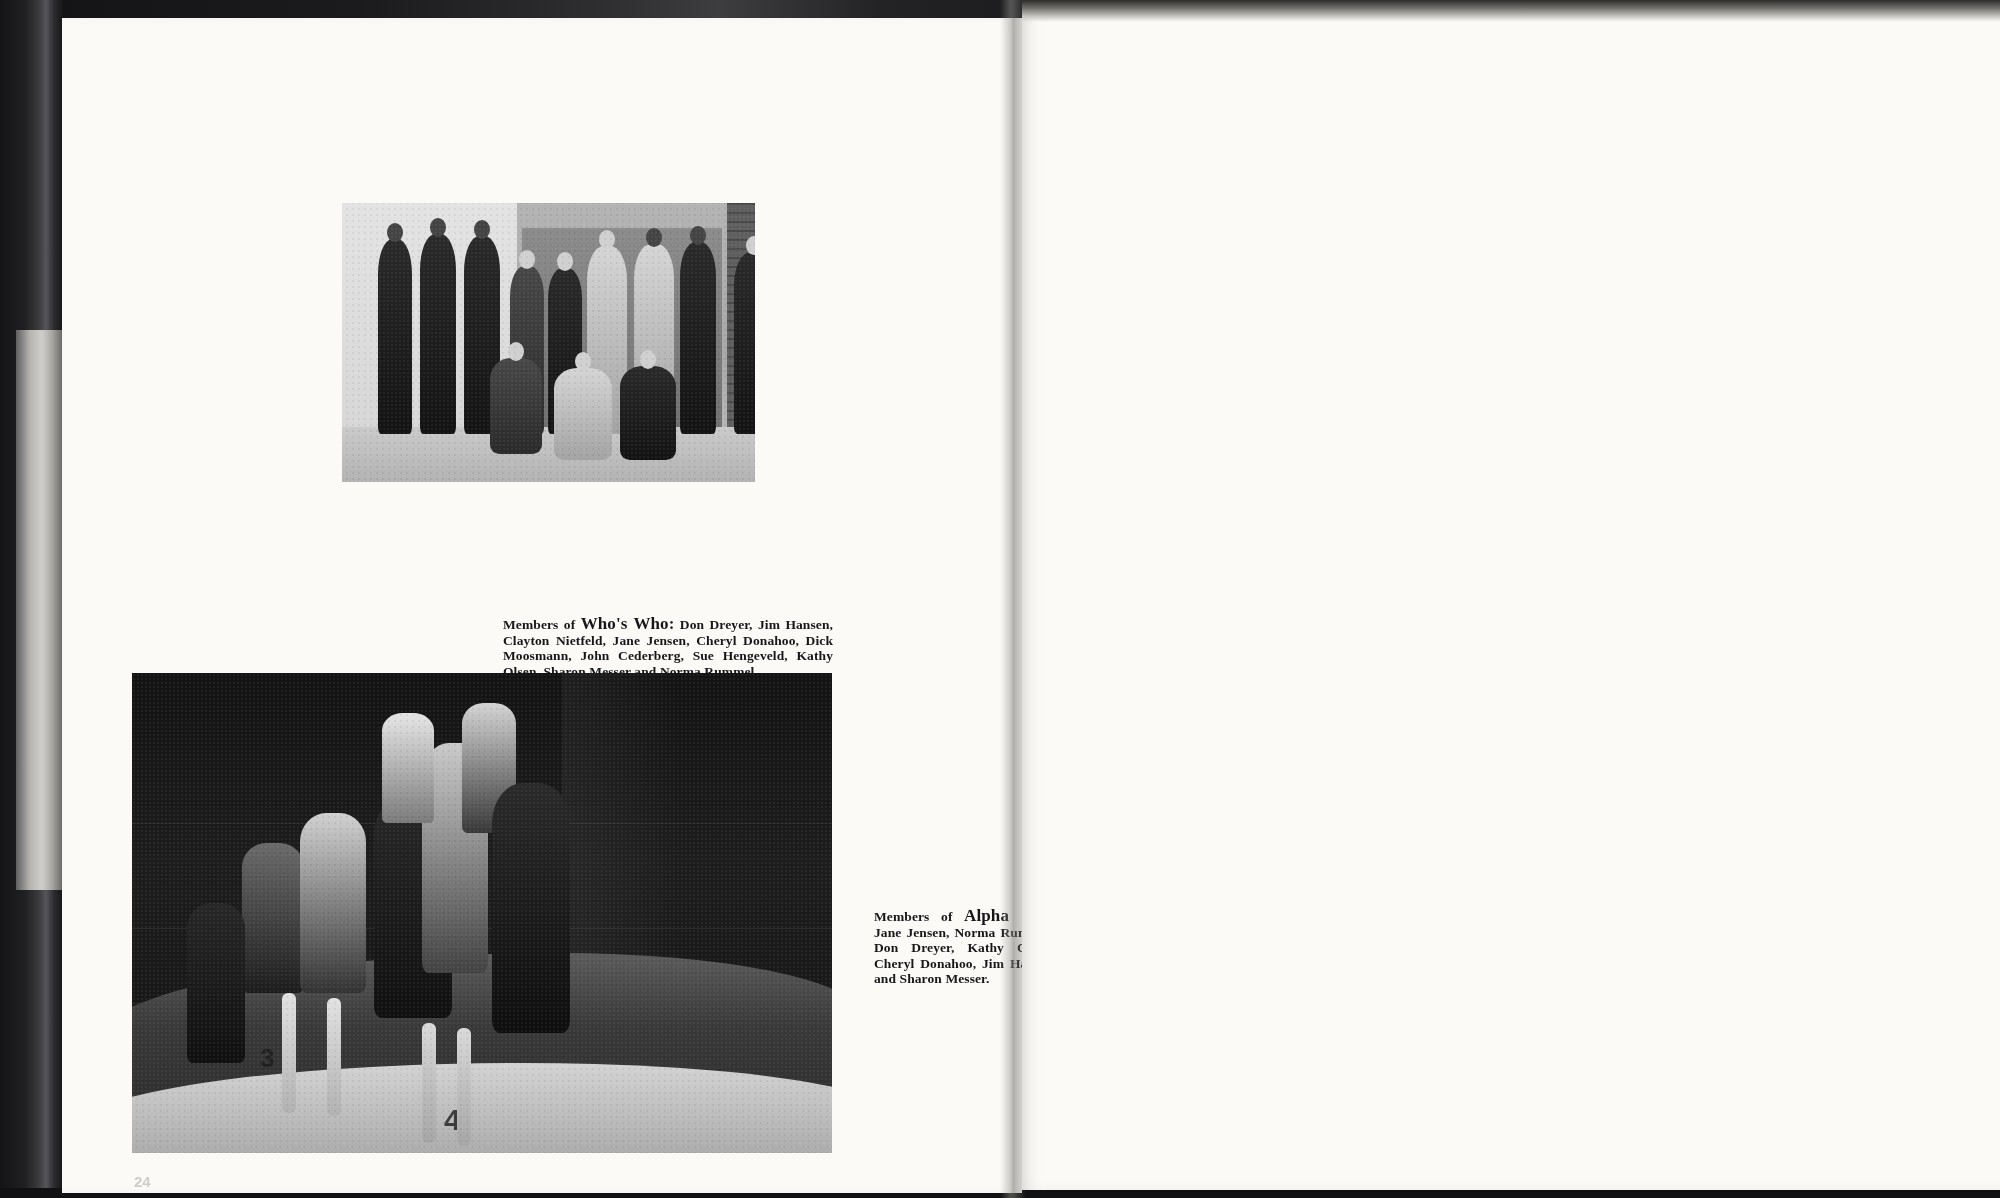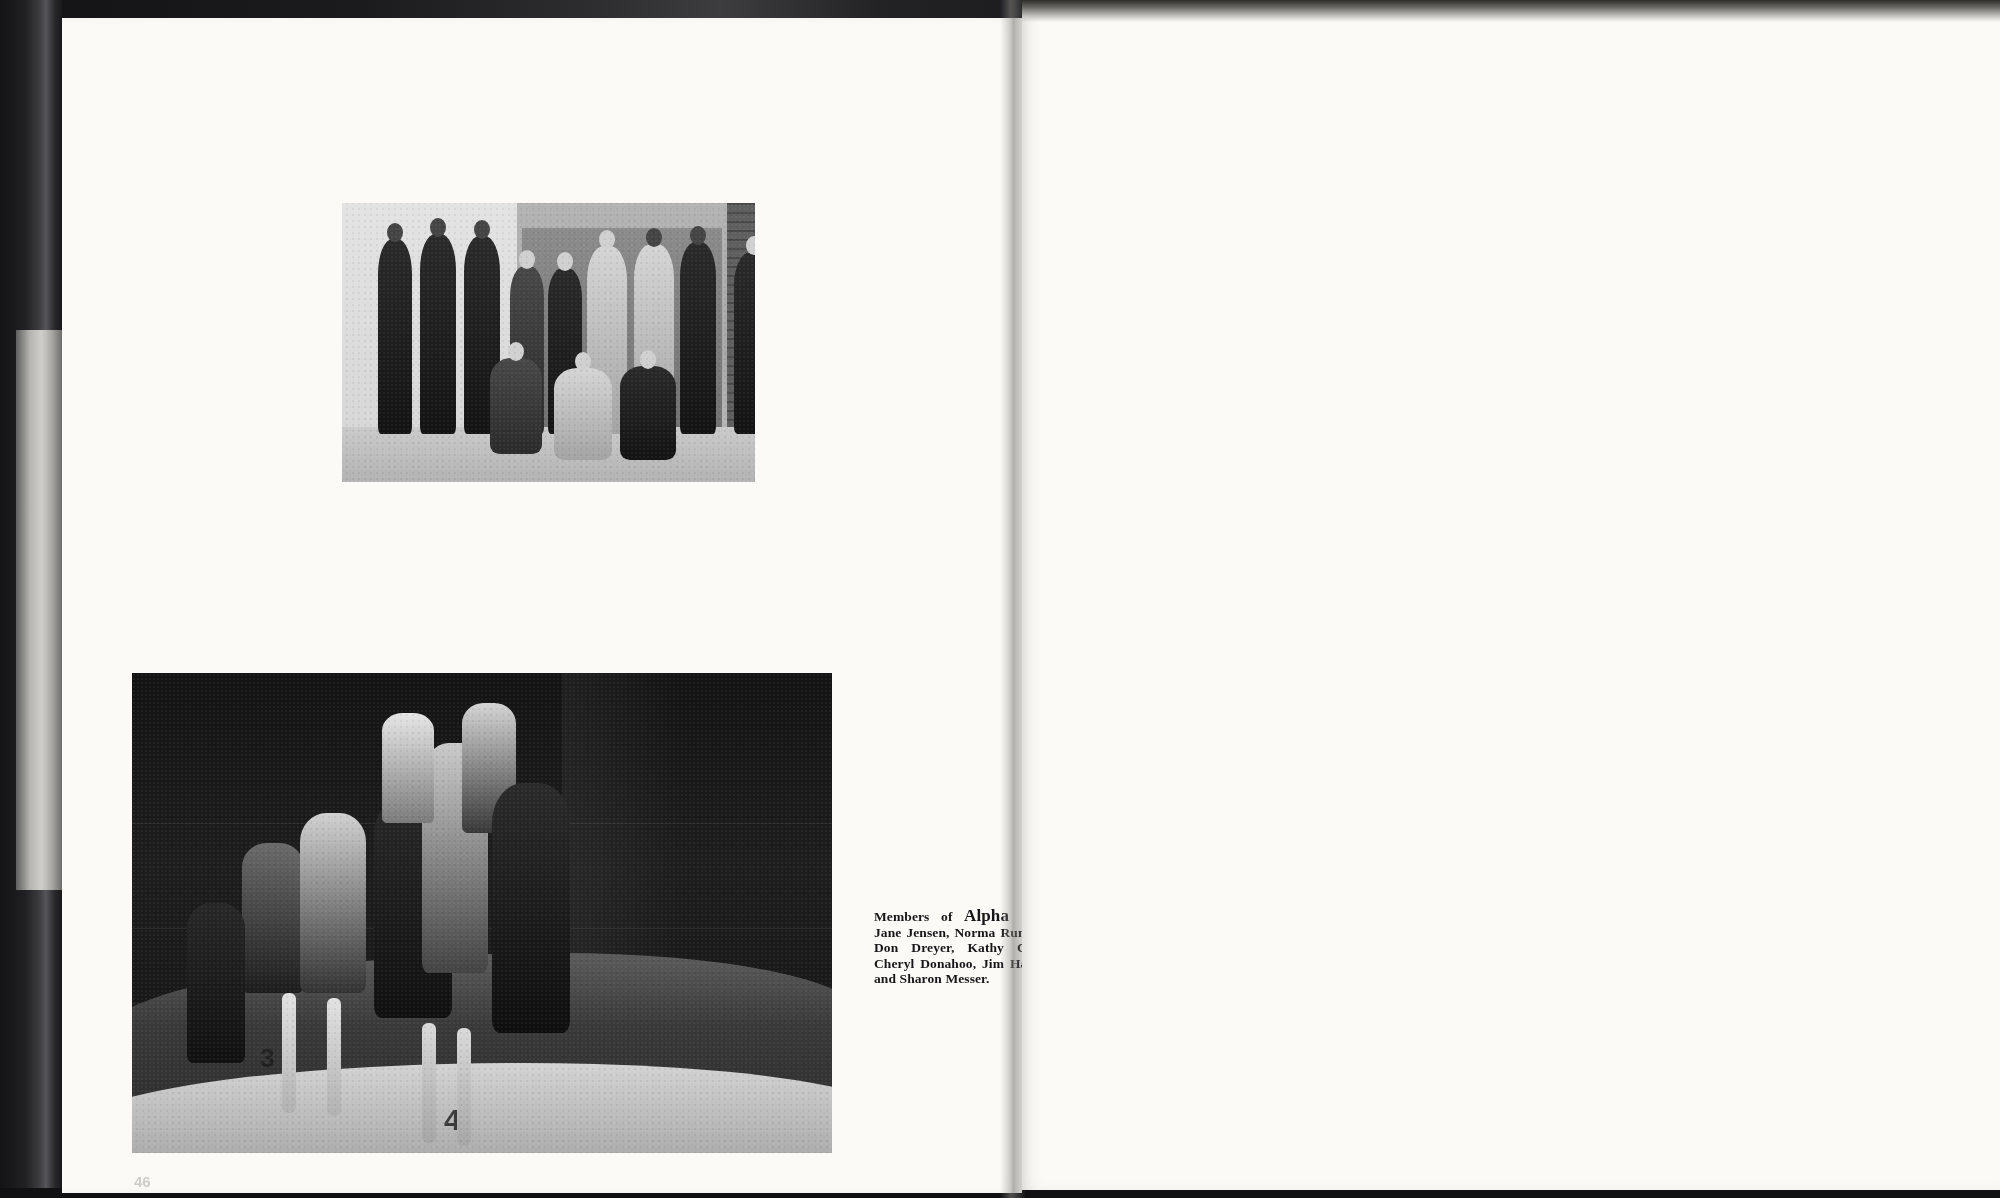--- a/index.html
+++ b/index.html
@@ -235,20 +235,25 @@
       <div class="fig light" style="left:212px; bottom:22px; width:58px; height:92px; border-radius:40% 40% 18% 18% / 22% 22% 10% 10%;">
           <span class="head"></span>
         </div>
       <div class="fig dark" style="left:278px; bottom:22px; width:56px; height:94px; border-radius:40% 40% 18% 18% / 22% 22% 10% 10%;">
           <span class="head"></span>
         </div>
 
       <div class="grain"></div>
     </div>
 
+    <div class="caption" id="caption-whos-who">
+      <span class="cap-lead">Members of</span>
+      <span class="cap-title">Who's Who:</span>
+      <span>Don Dreyer, Jim Hansen, Clayton Nietfeld, Jane Jensen, Cheryl Donahoo, Dick Moosmann, John Cederberg, Sue Hengeveld, Kathy Olsen, Sharon Messer and Norma Rummel.</span>
+    </div>
 
     <div class="photo" id="photo-alpha-chi">
       <div class="ac-wall"></div>
       <div class="ac-tile-line" style="top:150px;"></div>
       <div class="ac-tile-line" style="top:255px;"></div>
       <div class="ac-tile-line" style="top:330px;"></div>
       <div style="position:absolute; left:430px; top:0; width:120px; height:480px; background:linear-gradient(90deg,rgba(255,255,255,.05),rgba(255,255,255,0));"></div>
 
       <div class="ac-deck"></div>
       <div class="ac-pool"></div>
@@ -271,21 +276,21 @@
 
       <div class="grain"></div>
     </div>
 
     <div class="caption" id="caption-alpha-chi">
       <span class="cap-lead">Members of</span>
       <span class="cap-title">Alpha Chi:</span>
       <span>Jane Jensen, Norma Rummel, Don Dreyer, Kathy Olsen, Cheryl Donahoo, Jim Hansen and Sharon Messer.</span>
     </div>
 
-    <div class="folio" id="folio-left">46</div>
+    <div class="folio" id="folio-left">24</div>
   </div>
 
   <div class="gutter"></div>
 
   <div class="sheet right">
     <div class="top-shadow"></div>
 
   </div>
 
 </div>

